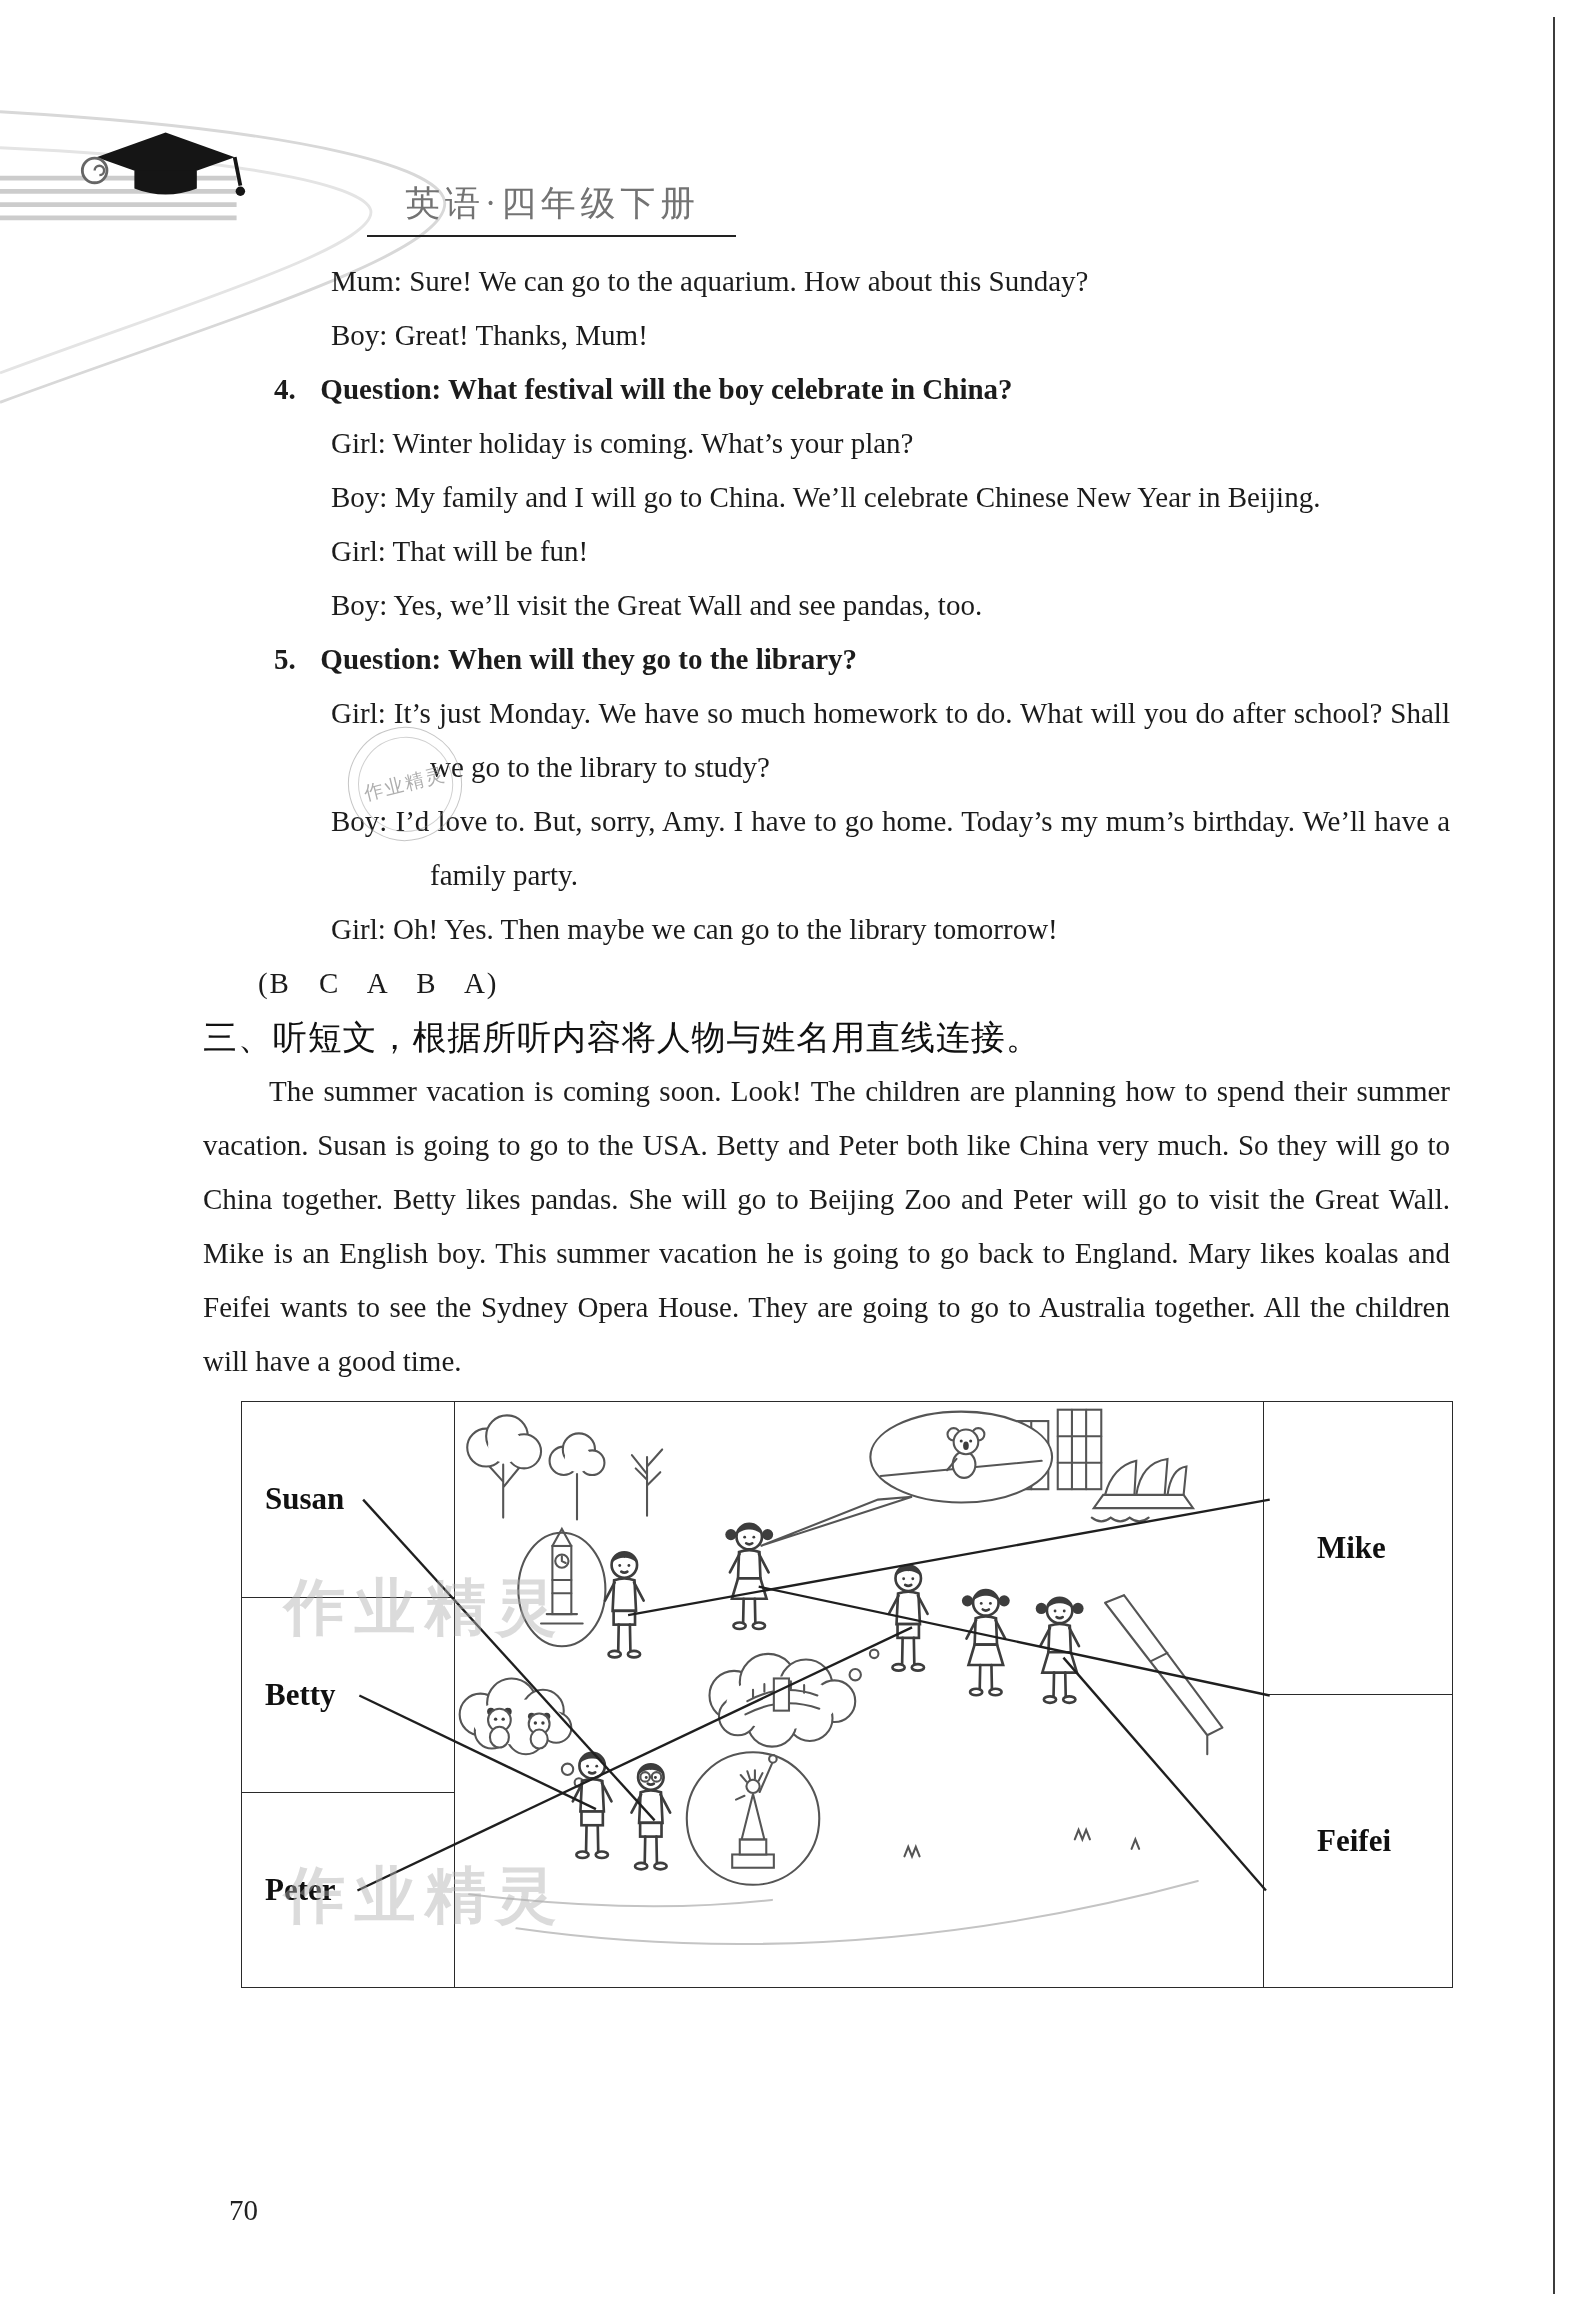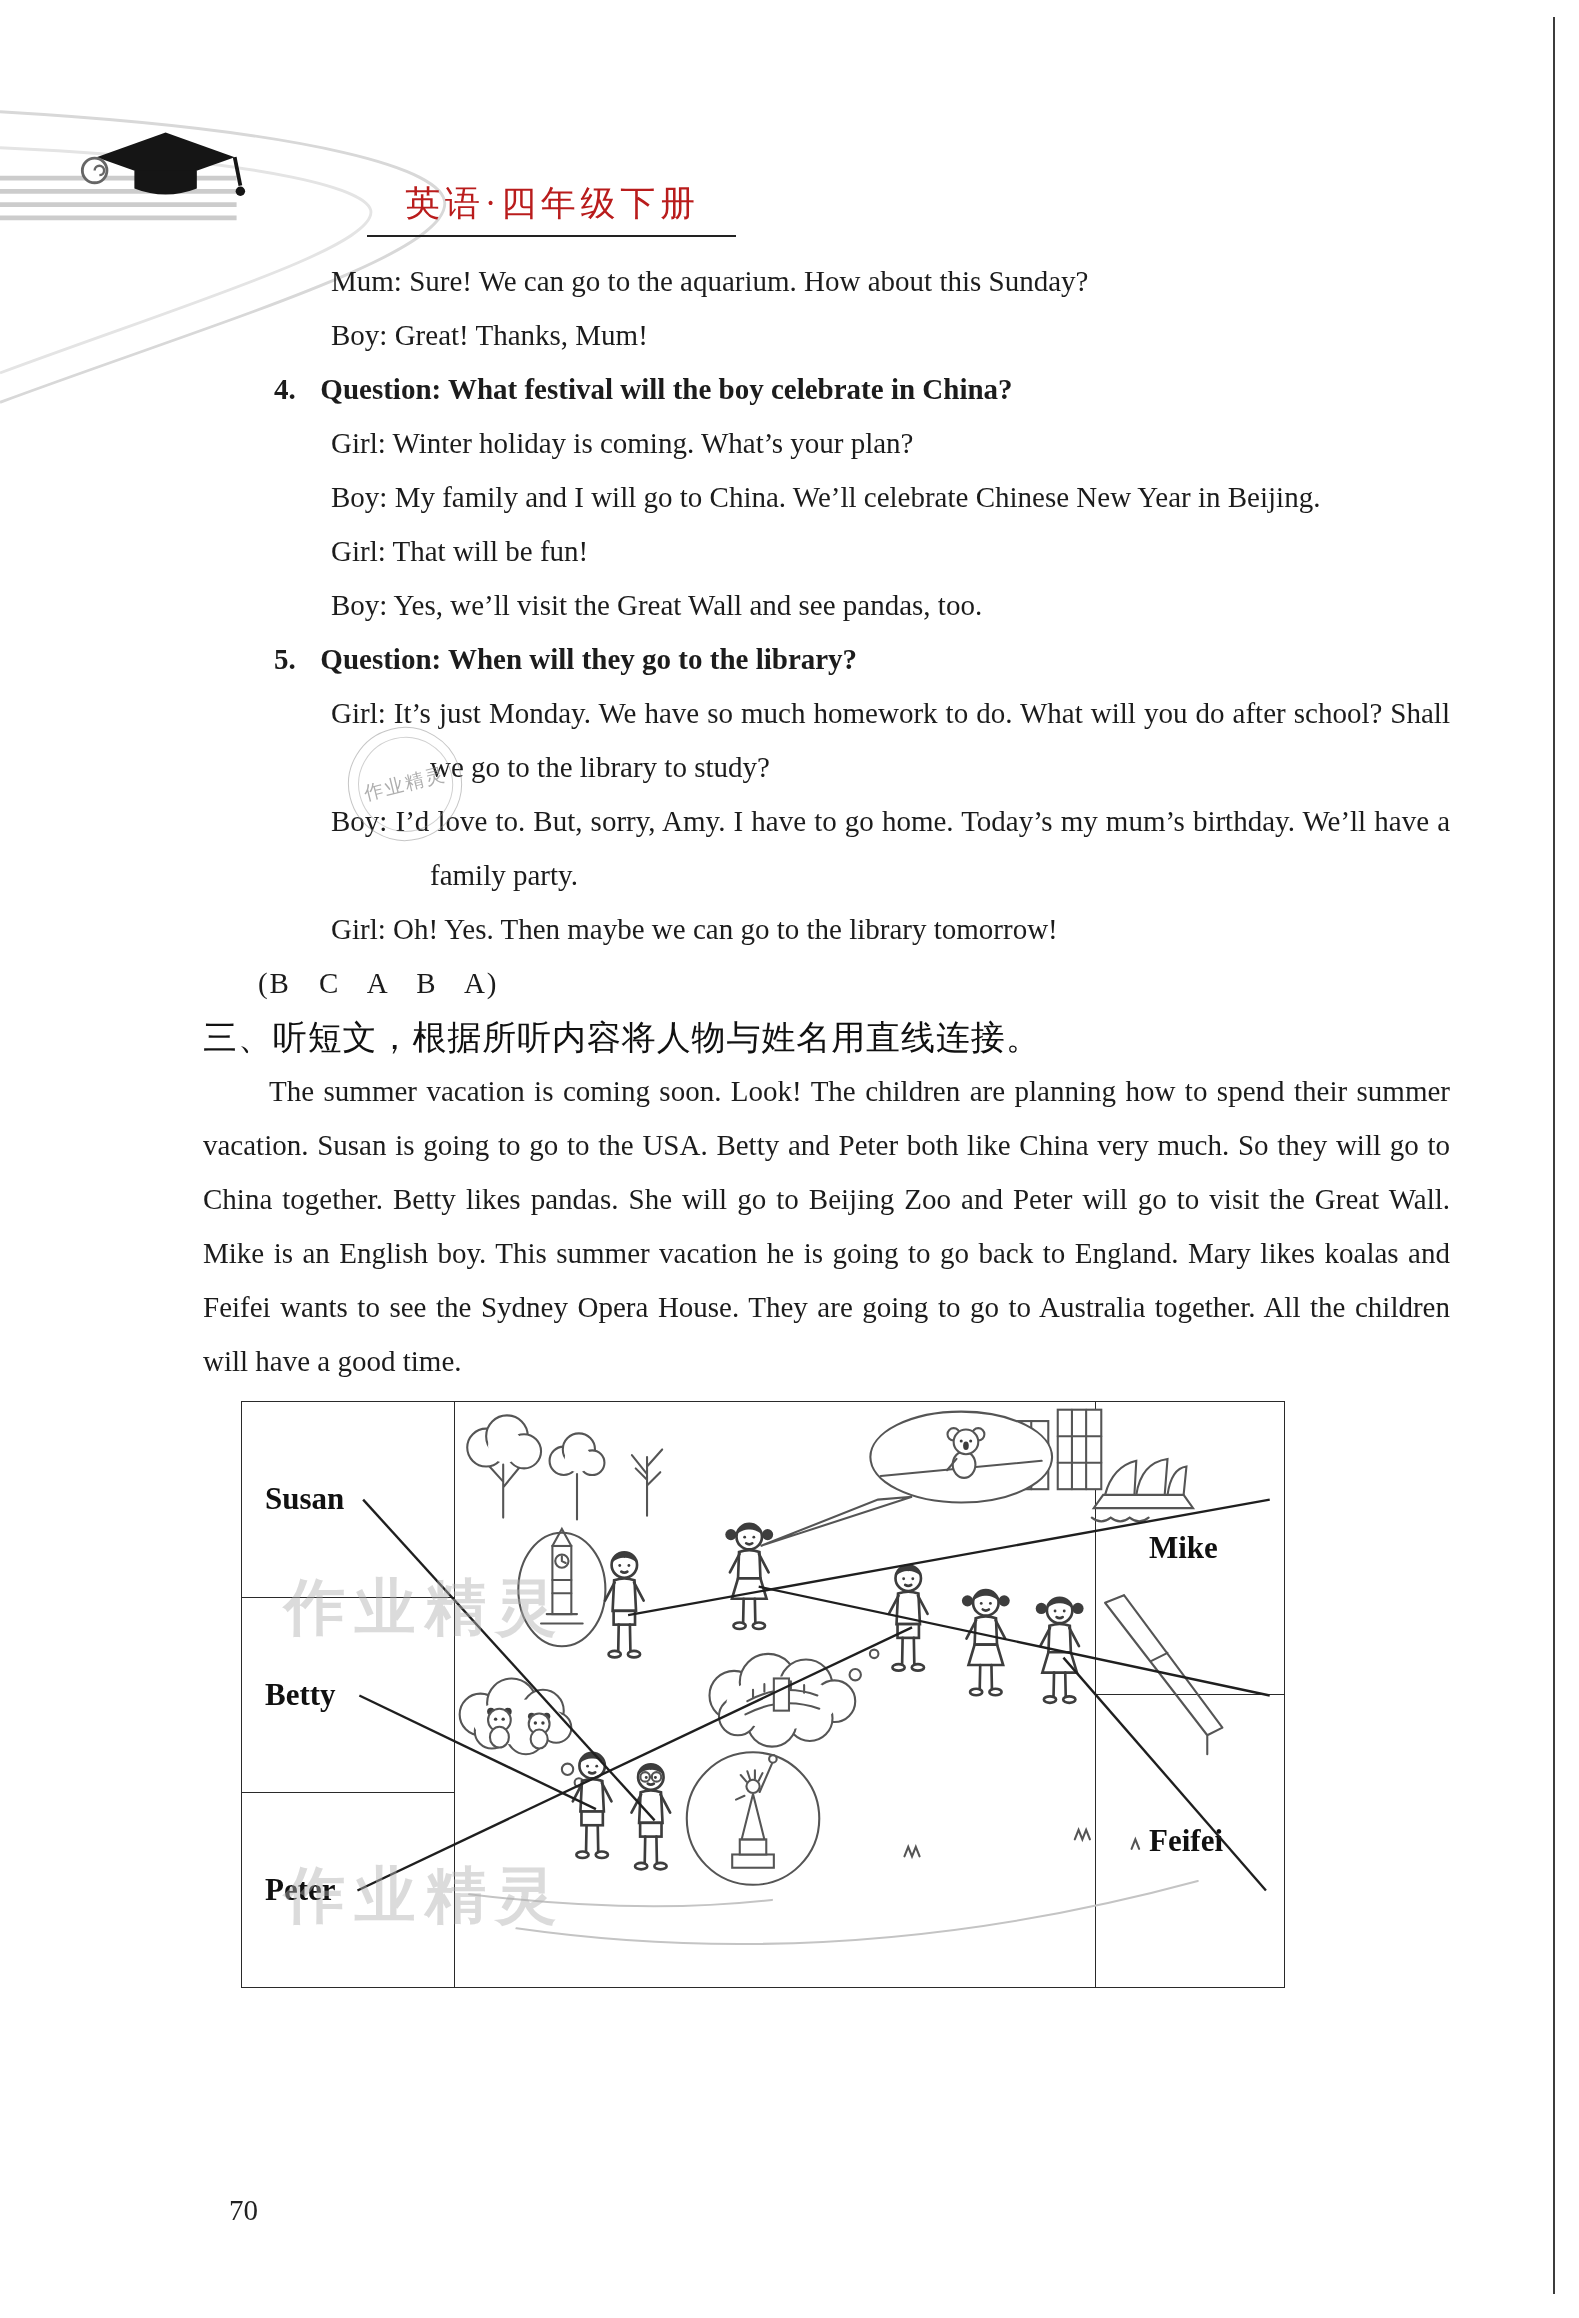--- a/index.html
+++ b/index.html
@@ -5,40 +5,40 @@
   * { margin:0; padding:0; box-sizing:border-box; }
   html,body { background:#fff; }
   .page {
     position:relative; width:1579px; height:2319px; background:#fff;
     font-family:"Liberation Serif","DejaVu Serif",serif; color:#1c1c1c; overflow:hidden;
   }
   
   .deco-svg { position:absolute; top:0; left:0; }
   .title {
     position:absolute; top:180px; left:371px; width:363px; text-align:center;
-    font-size:35px; letter-spacing:4.7px; color:#b91c1c;
+    font-size:35px; letter-spacing:4.7px; color:#737373;
   }
   .title-rule { position:absolute; top:235px; left:367px; width:369px; height:1.9px; background:#222; }
   .right-rule { position:absolute; left:1553px; top:17px; width:1.9px; height:2277px; background:#3c3c3c; }
 
   
   .content { position:absolute; left:203px; top:254px; width:1247px; }
   .entry { font-size:29px; line-height:54px; text-align:justify; padding-left:227px; text-indent:-99px; }
   .entry.numbered { text-indent:-156px;font-weight:bold; }
   .entry .num { margin-right:24.6px; }
   .answers { font-size:29px; line-height:54px; padding-left:55px; word-spacing:19px; letter-spacing:1.9px; }
   .heading {
     font-family:"Liberation Sans","DejaVu Sans",sans-serif; font-weight:normal;
     font-size:34px; line-height:54px; letter-spacing:0.9px; color:#111;
   }
   .passage { font-size:29px; line-height:54px; text-align:justify; text-indent:66px; }
 
   
   .match-box {
-    position:relative; margin-left:38px; margin-top:13.2px; width:1044px; height:587px;
+    position:relative; margin-left:38px; margin-top:13.2px; width:1212px; height:587px;
     border:1.9px solid #2a2a2a; display:flex; background:#fff;
   }
   .mcol { display:flex; flex-direction:column; }
   .mcol.left  { width:213px; border-right:1.9px solid #2a2a2a; }
   .mcol.right { width:189px; border-left:1.9px solid #2a2a2a;justify-content:space-between; }
   .center-area { flex:1; }
   .mcell {
     flex:1; display:flex; align-items:center; padding-left:23px;
     font-weight:bold; font-size:31px; border-bottom:1.9px solid #2a2a2a; color:#111;
   }

